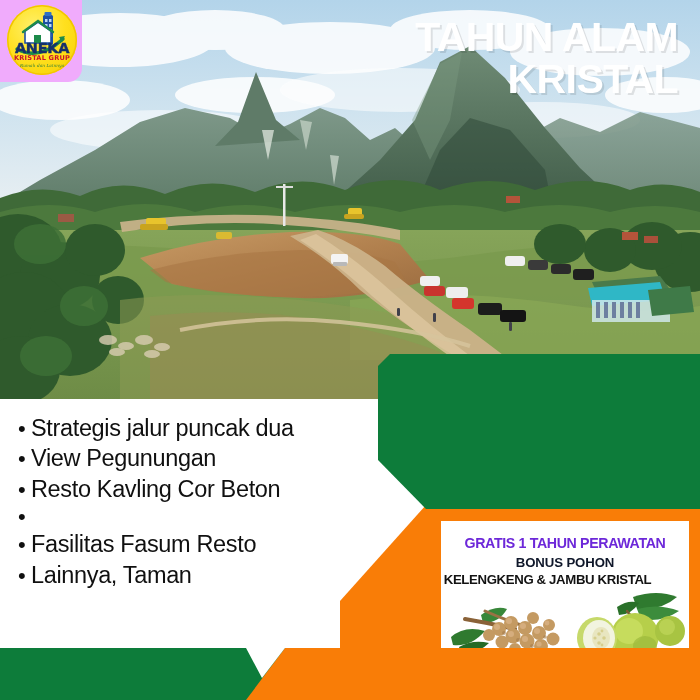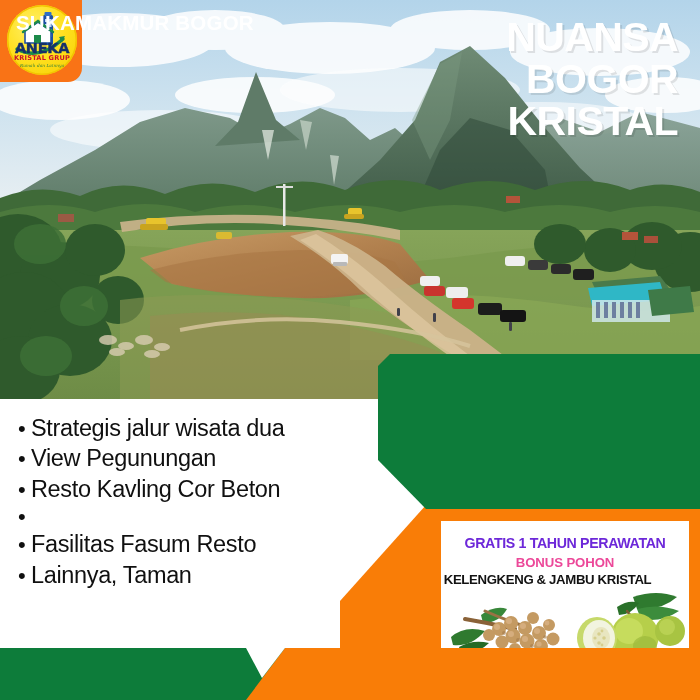--- a/index.html
+++ b/index.html
@@ -17,21 +17,21 @@
     position:absolute;left:0;top:0;width:700px;height:399px;
     overflow:hidden;
     background:#9ec6e0;
   }
   .photo-svg{position:absolute;left:0;top:0;width:700px;height:399px;display:block;}
 
   
   .logo-badge{
     position:absolute;left:0;top:0;
     width:82px;height:82px;
-    background:#f97316;
+    background:#f0abfc;
     border-bottom-right-radius:14px;
     z-index:12;
   }
   .logo-circle{
     position:absolute;left:7px;top:5px;
     width:70px;height:70px;border-radius:50%;
     background:radial-gradient(circle at 38% 32%, #fff06a 0%, #ffe01f 48%, #f5cf00 100%);
     box-shadow:inset 0 0 0 1.5px #f2c500;
     overflow:hidden;
   }
@@ -128,21 +128,21 @@
     position:absolute;left:0;top:15px;width:248px;
     text-align:center;
     color:#6d28d9;
     font-family:"Liberation Sans", sans-serif;
     font-weight:bold;font-size:14.2px;letter-spacing:-0.35px;
     line-height:1;
   }
   .promo-l2{
     position:absolute;left:0;top:35px;width:248px;
     text-align:center;
-    color:#ec4899;
+    color:#0f172a;
     font-family:"Liberation Sans", sans-serif;
     font-weight:bold;font-size:13.2px;letter-spacing:-0.1px;
     line-height:1;
   }
   .promo-l3{
     position:absolute;left:0;top:52px;width:213px;
     text-align:center;
     color:#121212;
     font-family:"Liberation Sans", sans-serif;
     font-weight:bold;font-size:13.2px;letter-spacing:-0.35px;
@@ -373,28 +373,28 @@
       <div class="logo-tag">Rumah dan Lainnya</div>
     </div>
   </div>
 
   <div class="green-panel">
     <svg viewBox="0 0 340 155" preserveAspectRatio="none">
       <path d="M 30 0 L 340 0 L 340 155 L 66 155 L 18 106 L 18 12 Z" fill="#0d7c3a"></path>
     </svg>
   </div>
   <div class="headline">
-    <span class="l1">NUANSA BOGOR</span>
+    <span class="l1">TAHUN ALAM</span>
     <span class="l2">KRISTAL</span>
   </div>
 
   <div class="features">
     <div class="feat-row">
       <span class="feat-dot">•</span>
-      <span>Strategis jalur wisata dua</span>
+      <span>Strategis jalur puncak dua</span>
     </div>
     <div class="feat-row">
       <span class="feat-dot">•</span>
       <span>View Pegunungan</span>
     </div>
     <div class="feat-row">
       <span class="feat-dot">•</span>
       <span>Resto Kavling Cor Beton</span>
     </div>
     <div class="feat-row">
@@ -496,15 +496,14 @@
     </div>
   </div>
 
   <div class="bottom-bar">
     <svg viewBox="0 0 700 52" preserveAspectRatio="none">
       <rect x="0" y="0" width="700" height="52" fill="#f97d07"></rect>
       <path d="M 0 0 L 285 0 L 246 52 L 0 52 Z" fill="#0d7c3a"></path>
       <path d="M 246 0 L 285 0 L 262 30 Z" fill="#ffffff"></path>
     </svg>
   </div>
-  <div class="bottom-label">SUKAMAKMUR BOGOR</div>
 
 </div>
 
 </body></html>

